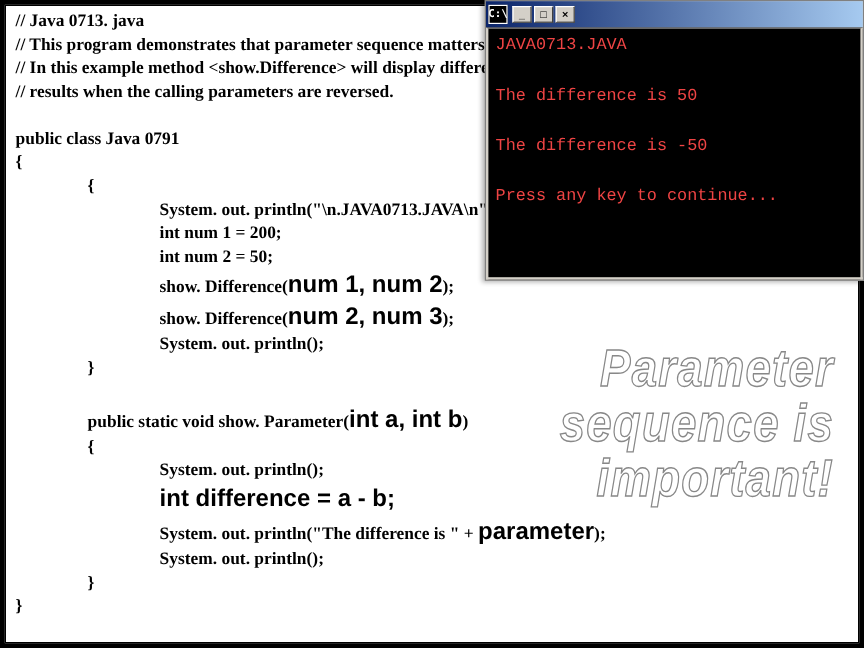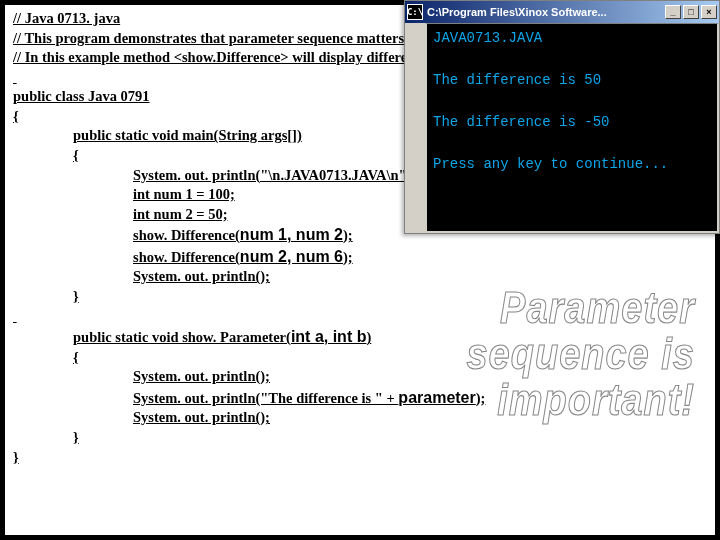--- a/index.html
+++ b/index.html
@@ -18,26 +18,25 @@
       width: 712px;
       height: 532px;
       background: #fff;
       border: 1px solid #000;
     }
     .code-area {
       padding: 4px 8px;
       font-size: 14.5px;
       font-weight: bold;
       line-height: 1.35;
-      text-decoration: underline;
     }
     .code-line { white-space: pre; }
     .indent1 { padding-left: 60px; }
     .indent2 { padding-left: 120px; }
-    .big-param { font-family: Arial, sans-serif; font-size: 16px; font-weight: bold; }
+    .big-param { font-family: Arial, sans-serif; font-size: 20px; font-weight: bold; }
     .console-window {
       position: absolute;
       top: 0;
       right: 0;
       width: 316px;
       background: #d4d0c8;
       border: 1px solid #808080;
       box-shadow: -2px 2px 4px rgba(0,0,0,0.3);
     }
     .titlebar {
@@ -74,30 +73,29 @@
       font-size: 9px;
       font-weight: bold;
       color: #000;
       display: flex;
       align-items: center;
       justify-content: center;
       line-height: 1;
     }
     .console-body {
       background: #000;
-      color: #0ea5e9;
+      color: #ef4444;
       font-family: "Courier New", monospace;
       font-size: 14px;
       padding: 4px 6px;
       min-height: 210px;
       line-height: 1.5;
       border: 2px solid #d4d0c8;
       border-top: 1px solid #808080;
       white-space: pre;
-      margin-left: 20px;
     }
     .watermark {
       position: absolute;
       right: 20px;
       top: 290px;
       font-family: Arial, sans-serif;
       font-size: 38px;
       font-weight: bold;
       font-style: italic;
       color: transparent;
@@ -110,53 +108,53 @@
     .watermark div { letter-spacing: 1px; }
   </style>
 </head>
 <body>
 
 <div class="main-panel">
   <div class="code-area">
     <div class="code-line">// Java 0713. java</div>
     <div class="code-line">// This program demonstrates that parameter sequence matters.</div>
     <div class="code-line">// In this example method &lt;show.Difference&gt; will display different</div>
+    <div class="code-line">// results when the calling parameters are reversed.</div>
     <div class="code-line">&nbsp;</div>
     <div class="code-line">public class Java 0791</div>
     <div class="code-line">{</div>
-    <div class="code-line indent1">public static void main(String args[])</div>
     <div class="code-line indent1">{</div>
     <div class="code-line indent2">System. out. println("\n.JAVA0713.JAVA\n");</div>
-    <div class="code-line indent2">int num 1 = 100;</div>
+    <div class="code-line indent2">int num 1 = 200;</div>
     <div class="code-line indent2">int num 2 = 50;</div>
     <div class="code-line indent2"><span>show. Difference(</span><span class="big-param">num 1, num 2</span><span>);</span></div>
-    <div class="code-line indent2"><span>show. Difference(</span><span class="big-param">num 2, num 6</span><span>);</span></div>
+    <div class="code-line indent2"><span>show. Difference(</span><span class="big-param">num 2, num 3</span><span>);</span></div>
     <div class="code-line indent2">System. out. println();</div>
     <div class="code-line indent1">}</div>
     <div class="code-line">&nbsp;</div>
     <div class="code-line indent1"><span>public static void show. Parameter(</span><span class="big-param">int a, int b</span><span>)</span></div>
     <div class="code-line indent1">{</div>
     <div class="code-line indent2">System. out. println();</div>
+    <div class="code-line indent2 big-param">int difference = a - b;</div>
     <div class="code-line indent2"><span>System. out. println("The difference is " + </span><span class="big-param">parameter</span><span>);</span></div>
     <div class="code-line indent2">System. out. println();</div>
     <div class="code-line indent1">}</div>
     <div class="code-line">}</div>
   </div>
 
   <div class="watermark">
     <div>Parameter</div>
     <div>sequence is</div>
     <div>important!</div>
   </div>
 </div>
 
 <div class="console-window">
   <div class="titlebar">
     <div class="titlebar-icon">C:\</div>
-    <div class="titlebar-text">C:\Program Files\Xinox Software...</div>
     <div class="titlebar-buttons">
       <div class="titlebar-btn">_</div>
       <div class="titlebar-btn">□</div>
       <div class="titlebar-btn">×</div>
     </div>
   </div>
   <div class="console-body">JAVA0713.JAVA
 
 The difference is 50
 

